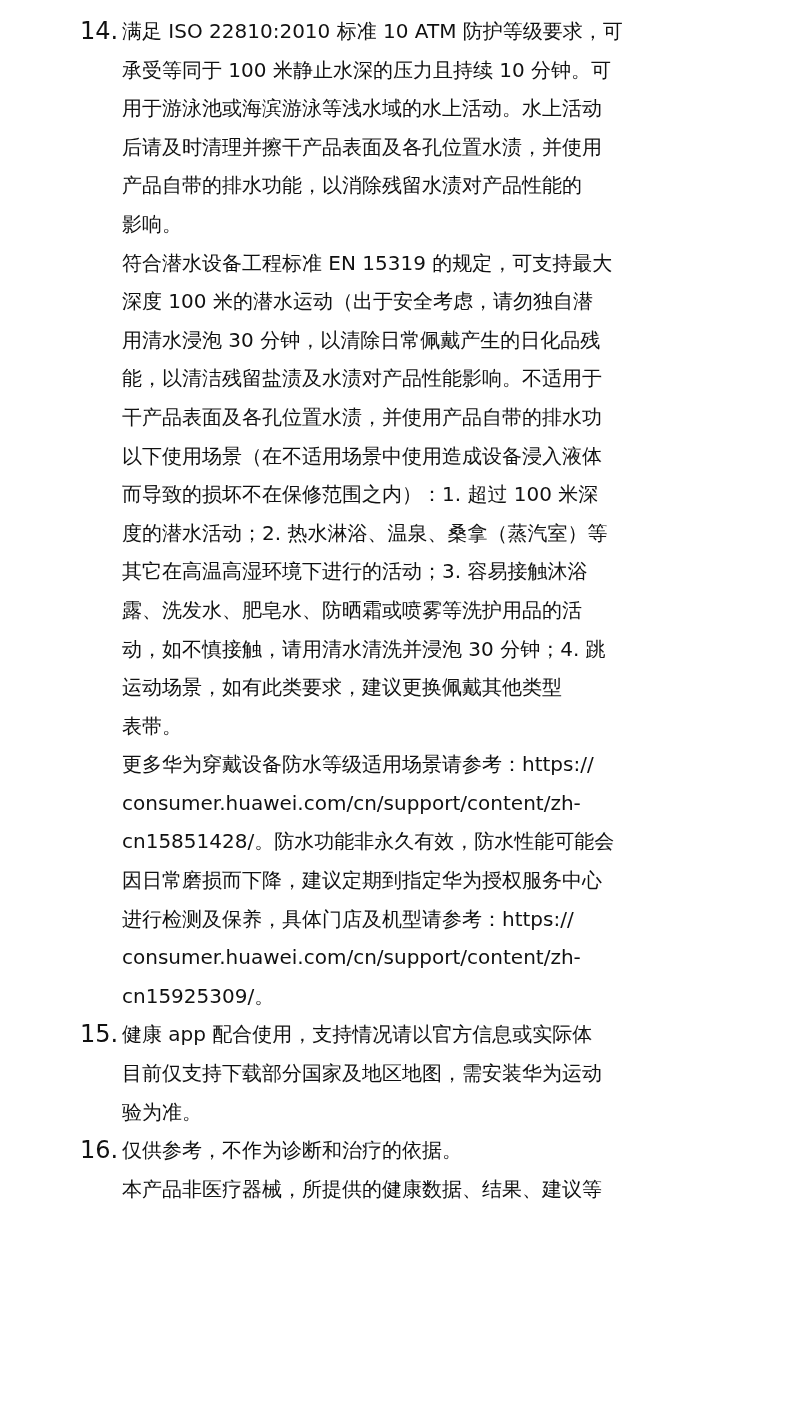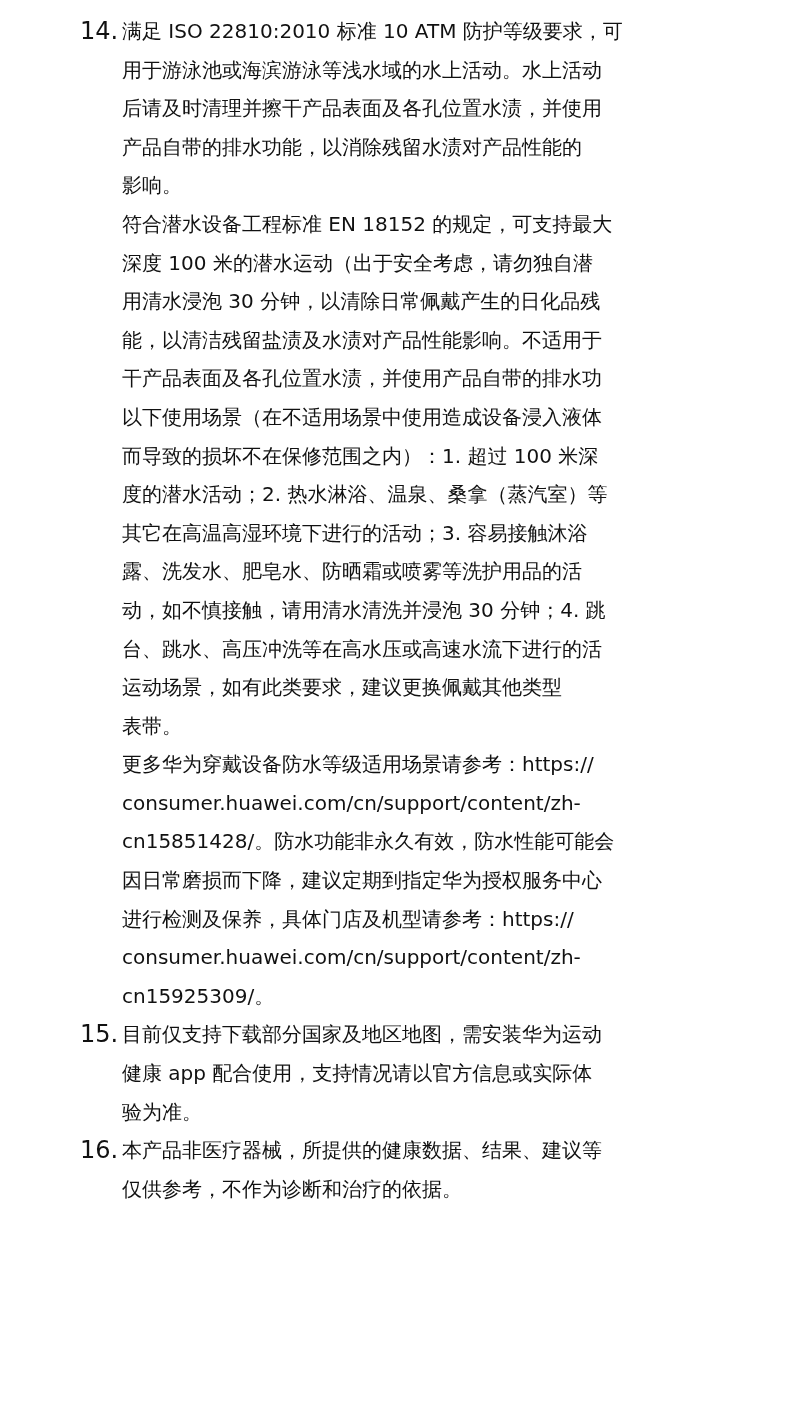--- a/index.html
+++ b/index.html
@@ -47,62 +47,62 @@
 </style>
 </head>
 <body>
 
 <div class="doc">
 
   <div class="item">
     <span class="num">14.</span>
     <div class="para">
       <span class="line">满足 ISO 22810:2010 标准 10 ATM 防护等级要求，可</span>
+      <span class="line">承受等同于 100 米静止水深的压力且持续 10 分钟。可</span>
       <span class="line">用于游泳池或海滨游泳等浅水域的水上活动。水上活动</span>
       <span class="line">后请及时清理并擦干产品表面及各孔位置水渍，并使用</span>
       <span class="line">产品自带的排水功能，以消除残留水渍对产品性能的</span>
       <span class="line">影响。</span>
     </div>
     <div class="para">
-      <span class="line">符合潜水设备工程标准 EN 18152 的规定，可支持最大</span>
+      <span class="line">符合潜水设备工程标准 EN 15319 的规定，可支持最大</span>
       <span class="line">深度 100 米的潜水运动（出于安全考虑，请勿独自潜</span>
       <span class="line">用清水浸泡 30 分钟，以清除日常佩戴产生的日化品残</span>
       <span class="line">能，以清洁残留盐渍及水渍对产品性能影响。不适用于</span>
       <span class="line">干产品表面及各孔位置水渍，并使用产品自带的排水功</span>
       <span class="line">以下使用场景（在不适用场景中使用造成设备浸入液体</span>
       <span class="line">而导致的损坏不在保修范围之内）：1. 超过 100 米深</span>
       <span class="line">度的潜水活动；2. 热水淋浴、温泉、桑拿（蒸汽室）等</span>
       <span class="line">其它在高温高湿环境下进行的活动；3. 容易接触沐浴</span>
       <span class="line">露、洗发水、肥皂水、防晒霜或喷雾等洗护用品的活</span>
       <span class="line">动，如不慎接触，请用清水清洗并浸泡 30 分钟；4. 跳</span>
-      <span class="line">台、跳水、高压冲洗等在高水压或高速水流下进行的活</span>
       <span class="line">运动场景，如有此类要求，建议更换佩戴其他类型</span>
       <span class="line">表带。</span>
     </div>
     <div class="para">
       <span class="line">更多华为穿戴设备防水等级适用场景请参考：https://</span>
       <span class="line">consumer.huawei.com/cn/support/content/zh-</span>
       <span class="line">cn15851428/。防水功能非永久有效，防水性能可能会</span>
       <span class="line">因日常磨损而下降，建议定期到指定华为授权服务中心</span>
       <span class="line">进行检测及保养，具体门店及机型请参考：https://</span>
       <span class="line">consumer.huawei.com/cn/support/content/zh-</span>
       <span class="line">cn15925309/。</span>
     </div>
   </div>
 
   <div class="item">
     <span class="num">15.</span>
     <div class="para">
+      <span class="line">健康 app 配合使用，支持情况请以官方信息或实际体</span>
       <span class="line">目前仅支持下载部分国家及地区地图，需安装华为运动</span>
-      <span class="line">健康 app 配合使用，支持情况请以官方信息或实际体</span>
       <span class="line">验为准。</span>
     </div>
   </div>
 
   <div class="item">
     <span class="num">16.</span>
     <div class="para">
+      <span class="line">仅供参考，不作为诊断和治疗的依据。</span>
       <span class="line">本产品非医疗器械，所提供的健康数据、结果、建议等</span>
-      <span class="line">仅供参考，不作为诊断和治疗的依据。</span>
     </div>
   </div>
 
 </div>
 
 </body></html>

